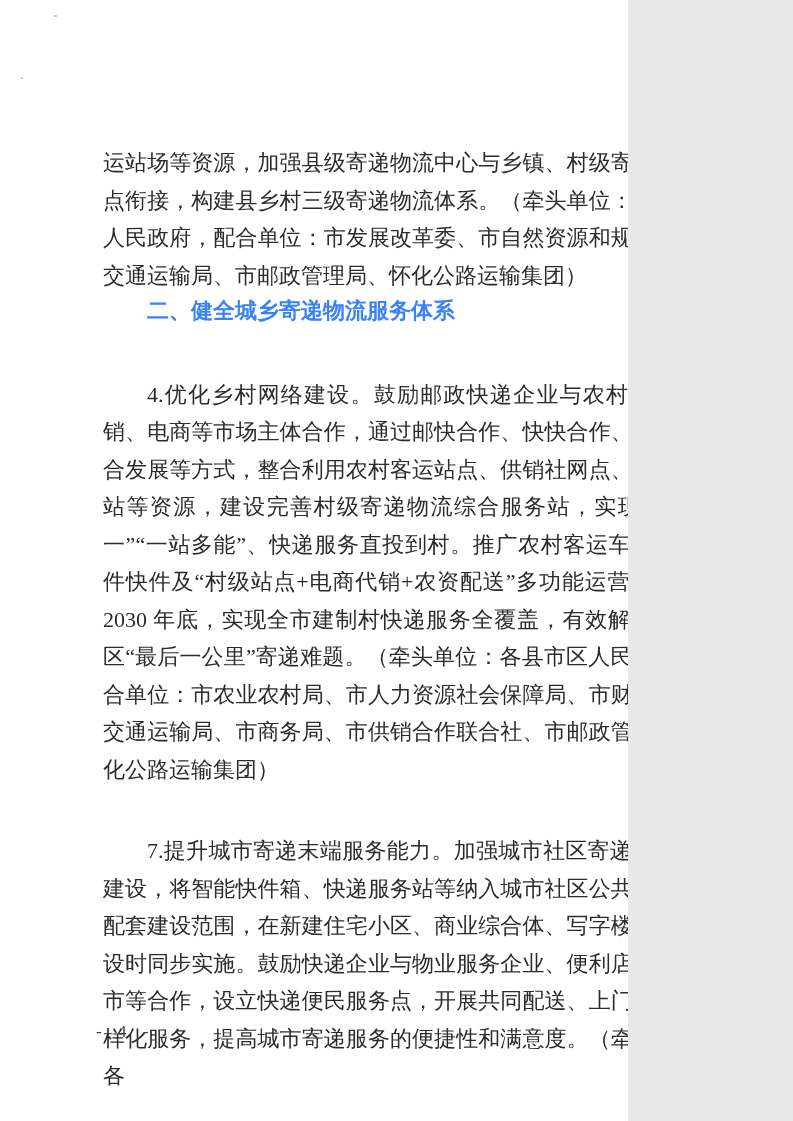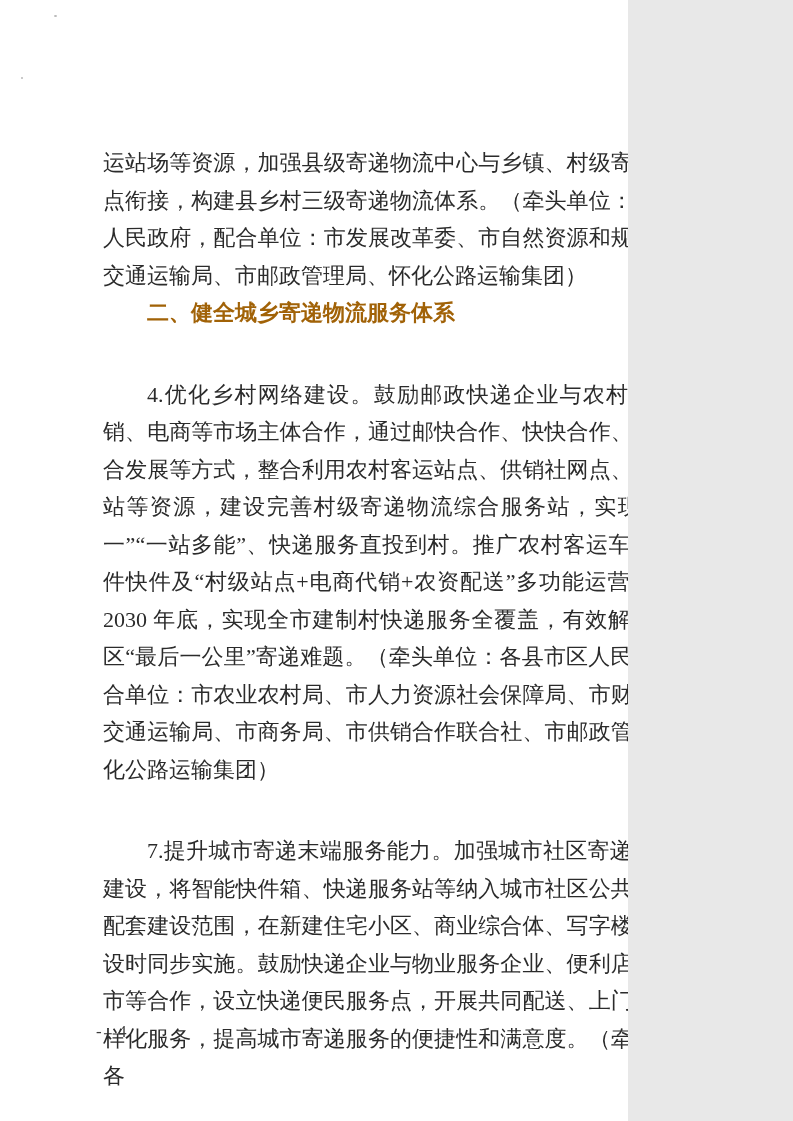--- a/index.html
+++ b/index.html
@@ -33,22 +33,22 @@
   .content p.indent {
     text-indent: 2em;
     margin-top: 44px;
   }
   .content h2.heading {
     margin: 0;
     padding: 0;
     font-size: 22px;
     line-height: 37.5px;
     font-weight: 700;
-    font-family: Liberation Serif, serif;
-    color: #a16207;
+    font-family: Liberation Mono, monospace;
+    color: #3b82f6;
     text-indent: 2em;
   }
   .footer {
     position: absolute;
     left: 96px;
     top: 1022px;
     font-size: 17px;
     line-height: 20px;
     color: #3c3c3c;
     letter-spacing: 6px;

